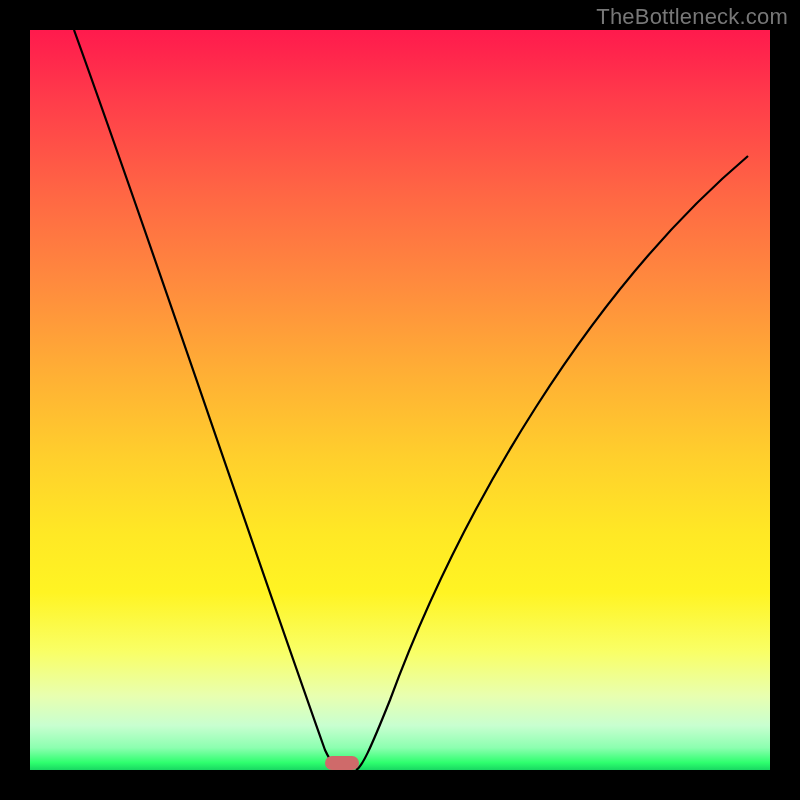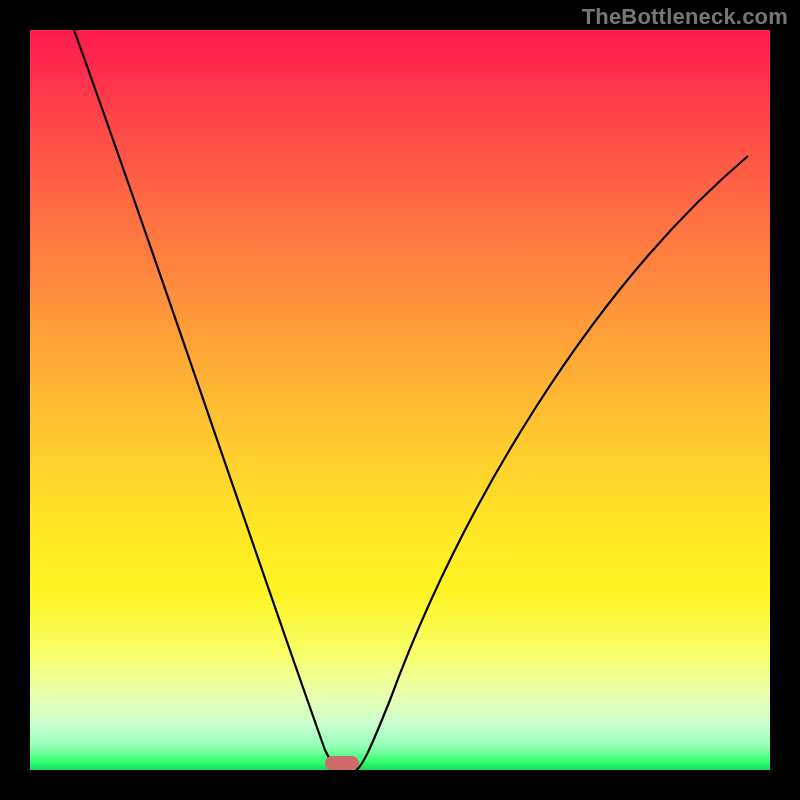--- a/index.html
+++ b/index.html
@@ -65,21 +65,21 @@
     height: 14px;
     background: #cf6a6a;
     border-radius: 7px;
   }
   .watermark {
     position: absolute;
     top: 4px;
     right: 12px;
     color: #777;
     font-size: 22px;
-    font-weight: 700;
+    font-weight: 400;
     letter-spacing: 0.2px;
   }
 </style>
 </head>
 <body>
 
 <div class="frame">
 
   <div class="plot-area">
     <div class="gradient"></div>

